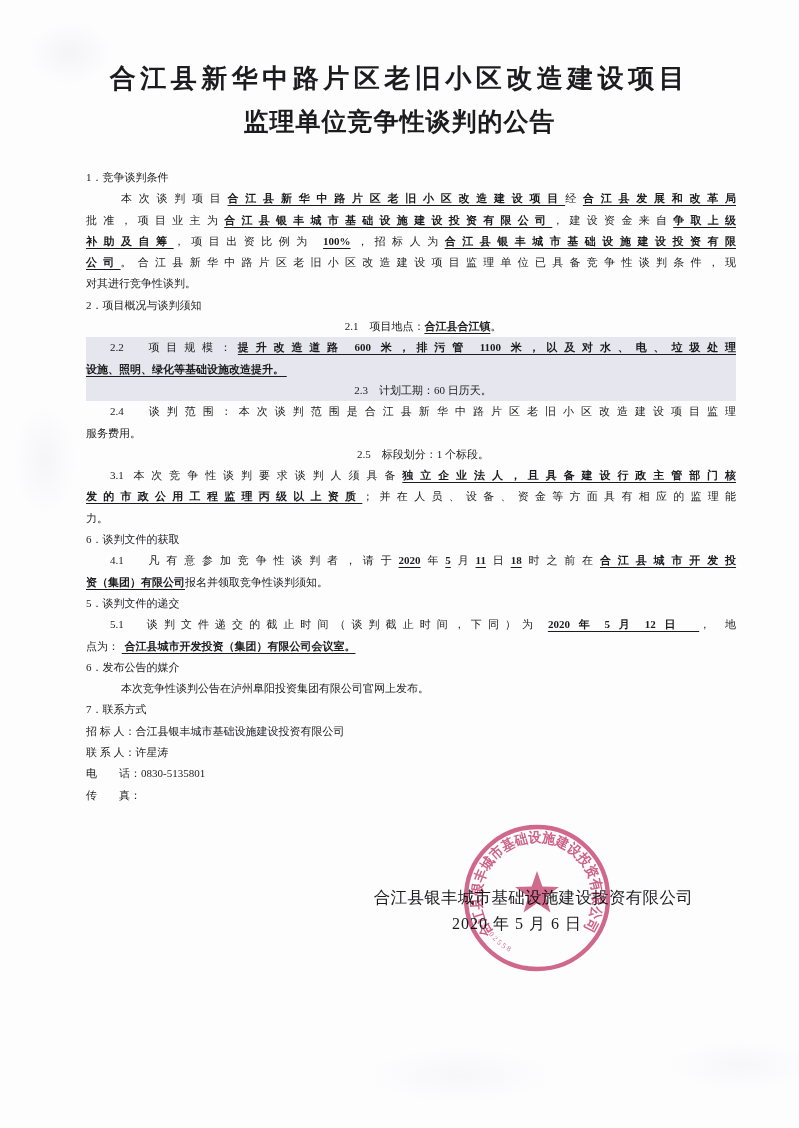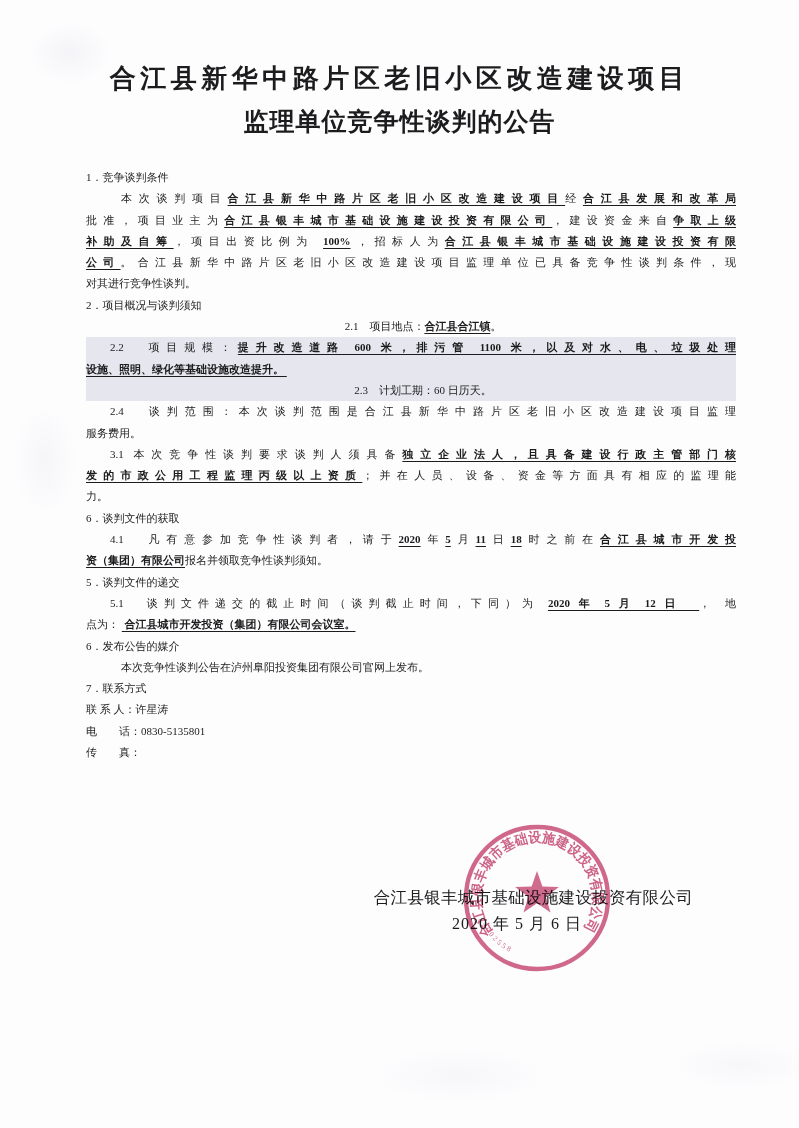--- a/index.html
+++ b/index.html
@@ -65,32 +65,34 @@
       <div class="ln j"><span class="u">补助及自筹</span><span>，项目出资比例为 </span><span class="u">100%</span><span>，招标人为</span><span class="u">合江县银丰城市基础设施建设投资有限</span></div>
       <div class="ln j"><span class="u">公司</span><span>。合江县新华中路片区老旧小区改造建设项目监理单位已具备竞争性谈判条件，现</span></div>
       <div class="ln"><span>对其进行竞争性谈判。</span></div>
       <div class="ln h"><span>2．项目概况与谈判须知</span></div>
       <div class="ln sub"><span>2.1　项目地点：</span><span class="u">合江县合江镇</span><span>。</span></div>
       <div class="ln sub j hl"><span>2.2　项目规模：</span><span class="u">提升改造道路 600 米，排污管 1100 米，以及对水、电、垃圾处理</span></div>
       <div class="ln hl"><span class="u">设施、照明、绿化等基础设施改造提升。 </span></div>
       <div class="ln sub hl"><span>2.3　计划工期：60 日历天。</span></div>
       <div class="ln sub j"><span>2.4　谈判范围：本次谈判范围是合江县新华中路片区老旧小区改造建设项目监理</span></div>
       <div class="ln"><span>服务费用。</span></div>
+      <div class="ln sub"><span>2.5　标段划分：1 个标段。</span></div>
       <div class="ln sub j"><span>3.1 本次竞争性谈判要求谈判人须具备</span><span class="u">独立企业法人，且具备建设行政主管部门核</span></div>
       <div class="ln j"><span class="u">发的市政公用工程监理丙级以上资质</span><span>；并在人员、设备、资金等方面具有相应的监理能</span></div>
       <div class="ln"><span>力。</span></div>
       <div class="ln h"><span>6．谈判文件的获取</span></div>
       <div class="ln sub j"><span>4.1　凡有意参加竞争性谈判者，请于</span><span class="u">2020</span><span>年</span><span class="u">5</span><span>月</span><span class="u">11</span><span>日</span><span class="u">18</span><span>时之前在</span><span class="u">合江县城市开发投</span></div>
       <div class="ln"><span class="u">资（集团）有限公司</span><span>报名并领取竞争性谈判须知。</span></div>
       <div class="ln h"><span>5．谈判文件的递交</span></div>
       <div class="ln sub j"><span>5.1　谈判文件递交的截止时间（谈判截止时间，下同）为 </span><span class="u">2020 年 5 月 12 日  </span><span>， 地</span></div>
       <div class="ln"><span>点为： </span><span class="u"> 合江县城市开发投资（集团）有限公司会议室。</span></div>
       <div class="ln h"><span>6．发布公告的媒介</span></div>
       <div class="ln first"><span>本次竞争性谈判公告在泸州阜阳投资集团有限公司官网上发布。</span></div>
       <div class="ln h"><span>7．联系方式</span></div>
+      <div class="ln"><span>招 标 人：合江县银丰城市基础设施建设投资有限公司</span></div>
       <div class="ln"><span>联 系 人：许星涛</span></div>
       <div class="ln"><span>电　　话：0830-5135801</span></div>
       <div class="ln"><span>传　　真：</span></div>
     </div>
 
   <div class="sig-company">合江县银丰城市基础设施建设投资有限公司</div>
   <div class="sig-date">2020 年 5 月 6 日</div>
 
   <svg class="stamp" viewBox="0 0 160 160" aria-hidden="true">
     <defs>

